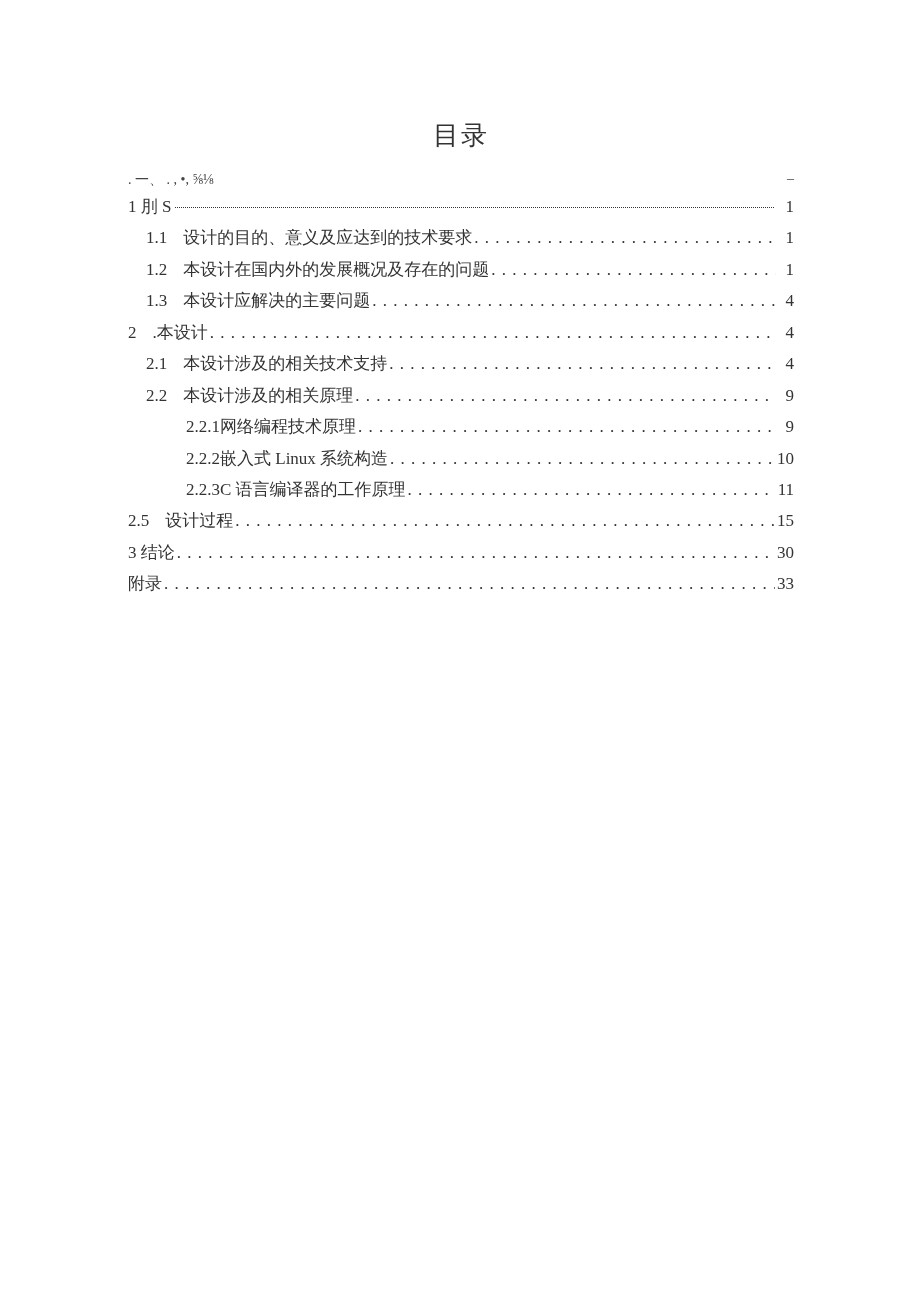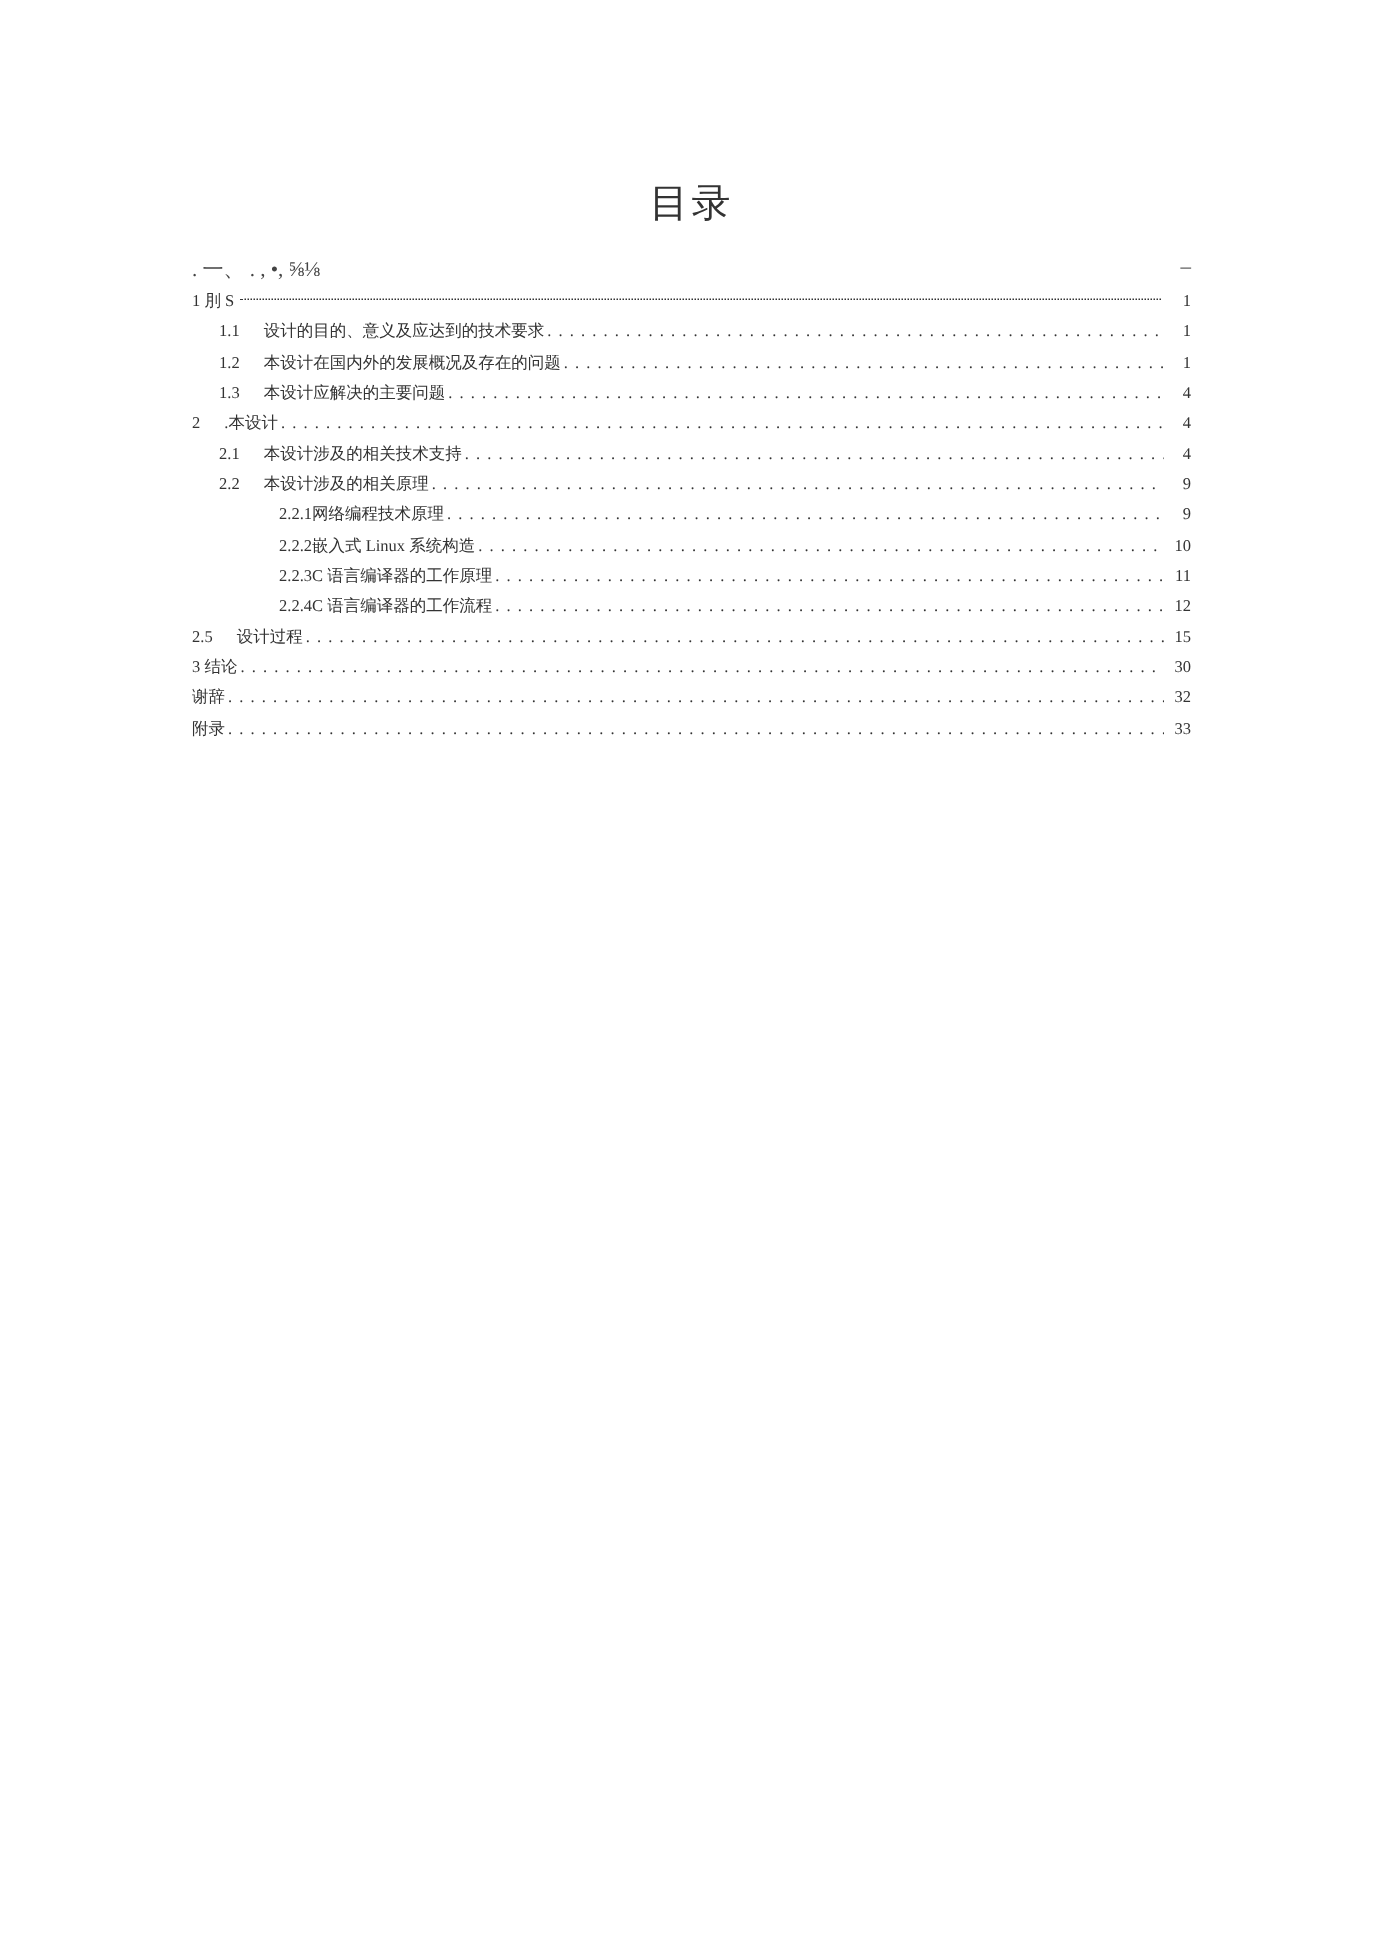--- a/index.html
+++ b/index.html
@@ -29,21 +29,21 @@
     color: #444;
     position: relative;
     margin-bottom: 2px;
   }
   .line-frag .dash {
     position: absolute;
     right: 0;
     top: 0;
   }
   .toc {
-    font-size: 11px;
+    font-size: 17px;
     line-height: 1.85;
   }
   .toc-row {
     display: flex;
     align-items: baseline;
     white-space: nowrap;
   }
   .indent-0 { padding-left: 0; }
   .indent-1 { padding-left: 18px; }
   .indent-2 { padding-left: 58px; }
@@ -152,42 +152,31 @@
         <span class="txt">嵌入式 Linux 系统构造</span>
         <span class="dots"></span>
         <span class="pg">10</span>
       </div>
       <div class="toc-row indent-2">
         <span class="num-3">2.2.3</span>
         <span class="txt">C 语言编译器的工作原理</span>
         <span class="dots"></span>
         <span class="pg">11</span>
       </div>
-      <div class="toc-row indent-2">
-        <span class="num-3">2.2.4</span>
-        <span class="txt">C 语言编译器的工作流程</span>
-        <span class="dots"></span>
-        <span class="pg">12</span>
-      </div>
       <div class="toc-row indent-0">
         <span class="num">2.5</span>
         <span class="txt">设计过程</span>
         <span class="dots"></span>
         <span class="pg">15</span>
       </div>
       <div class="toc-row indent-0">
         <span class="txt">3 结论</span>
         <span class="dots"></span>
         <span class="pg">30</span>
       </div>
       <div class="toc-row indent-0">
-        <span class="txt">谢辞</span>
-        <span class="dots"></span>
-        <span class="pg">32</span>
-      </div>
-      <div class="toc-row indent-0">
         <span class="txt">附录</span>
         <span class="dots"></span>
         <span class="pg">33</span>
       </div>
     </div>
 
 </div>
 
 </body></html>

